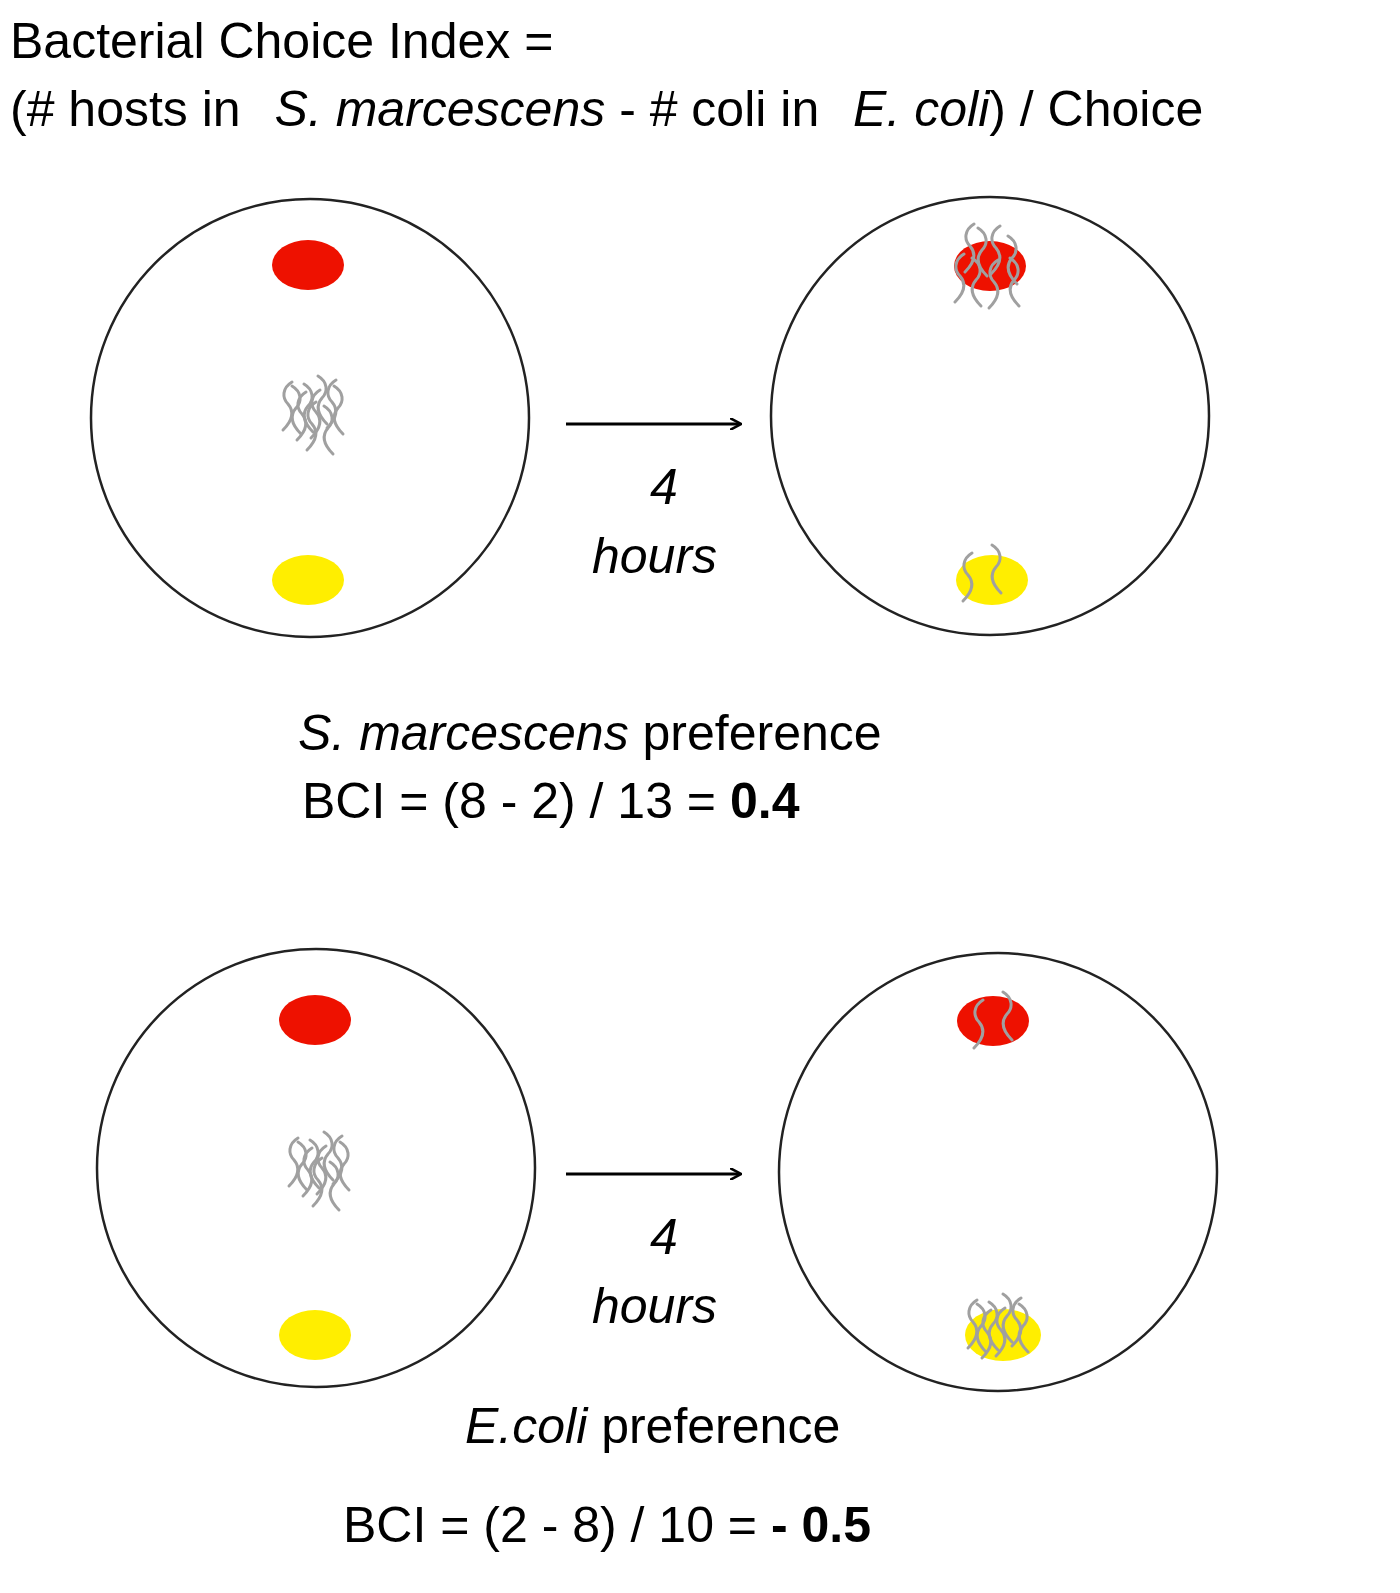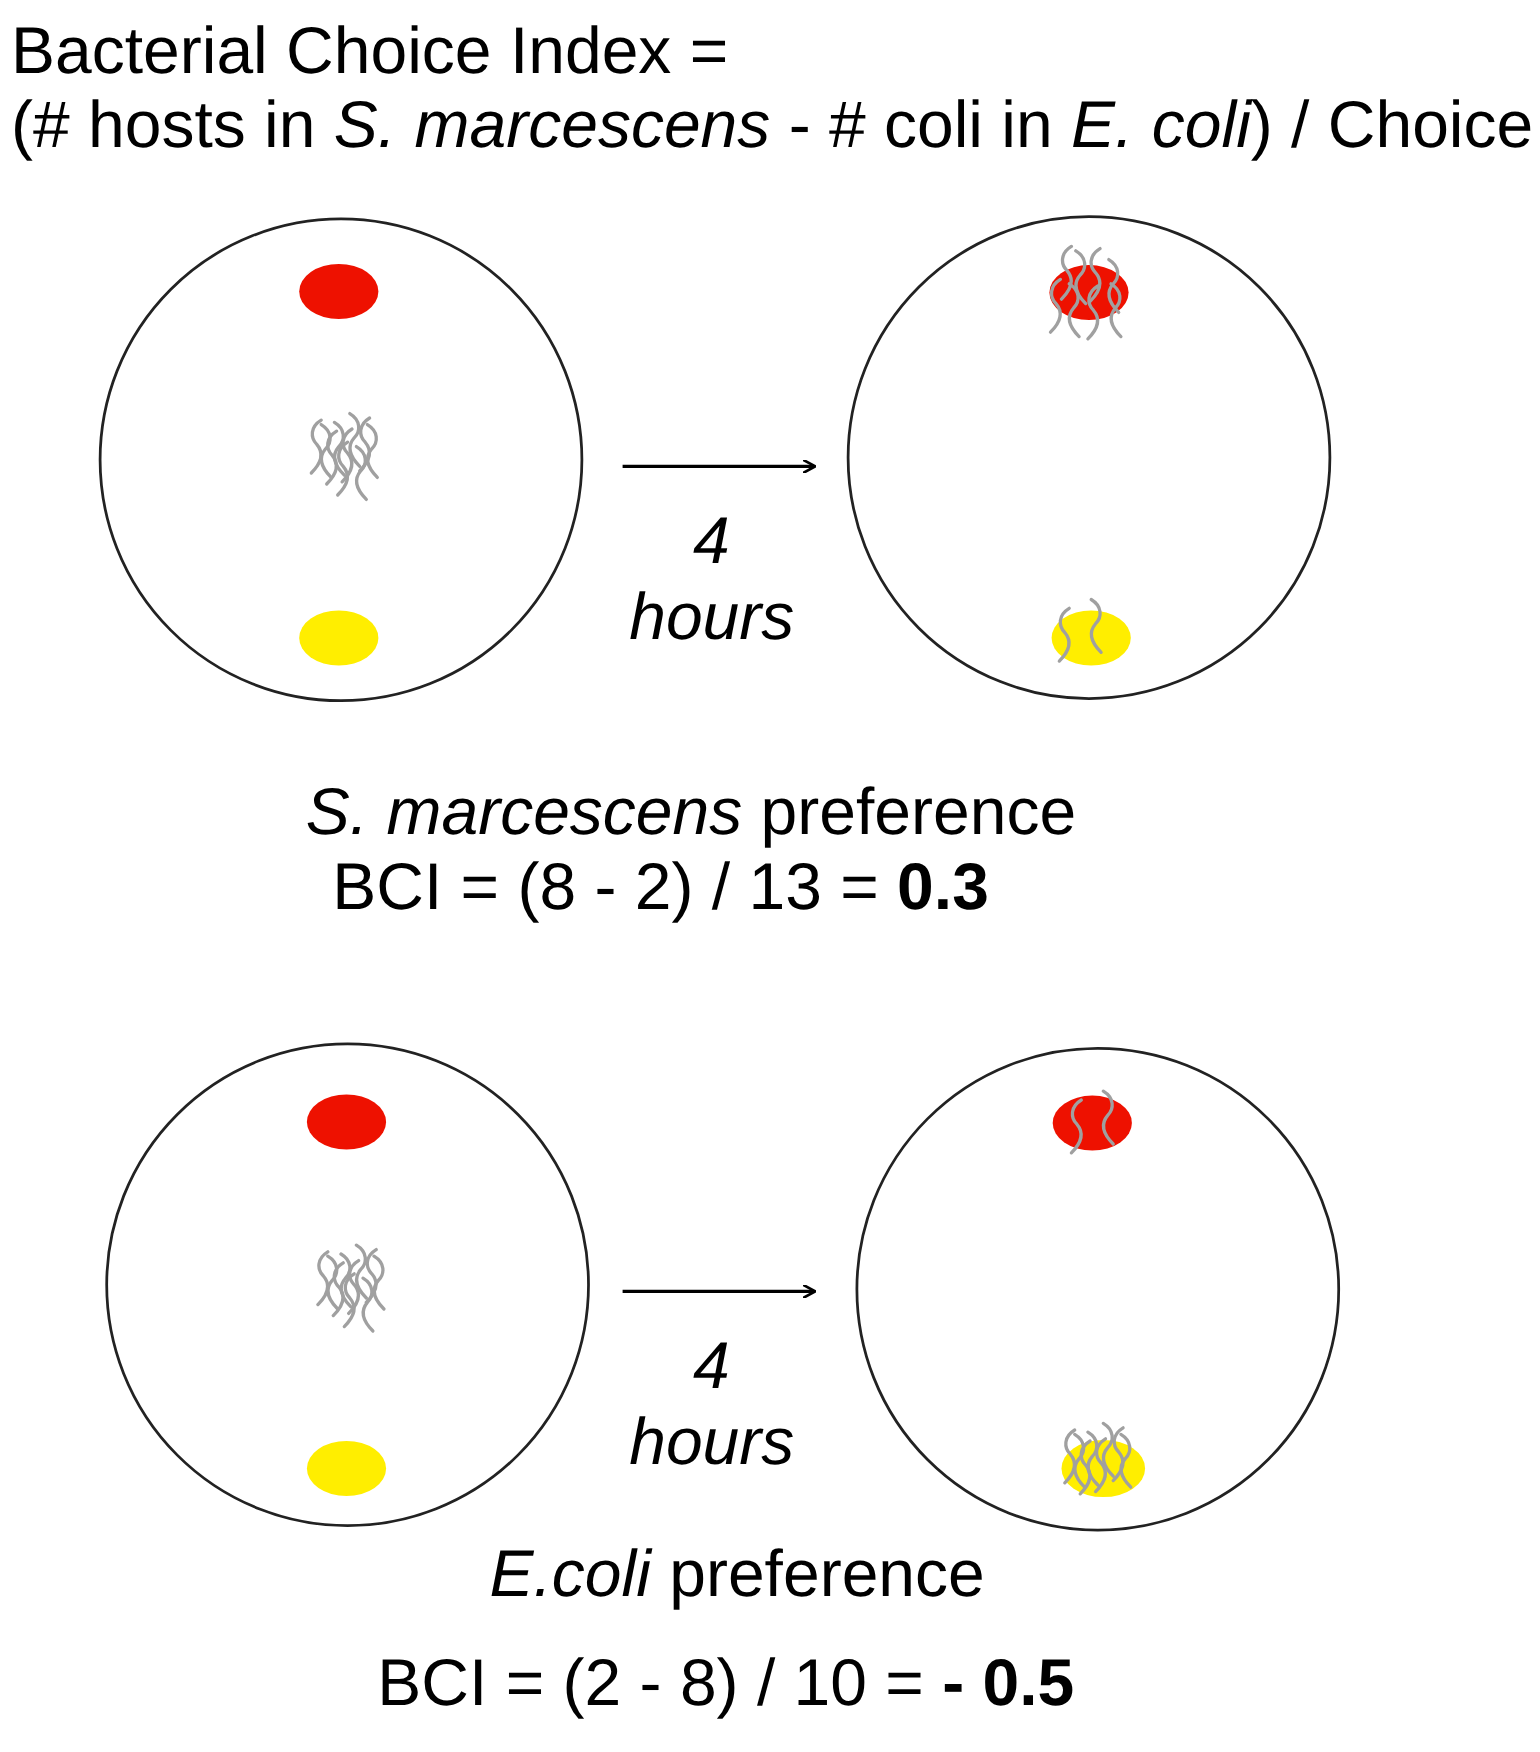--- a/index.html
+++ b/index.html
@@ -1,19 +1,19 @@
 <!DOCTYPE html>
 <html><head>
 <meta charset="utf-8">
 <style>
   html, body { margin: 0; padding: 0; background: #ffffff; }
   body { width: 1400px; height: 1593px; position: relative; overflow: hidden;
          font-family: "Liberation Sans", sans-serif; color: #000; }
-  .txt { position: absolute; white-space: nowrap; font-size: 60px; line-height: 1; }
-  .it { font-style: italic; }
+  .txt { position: absolute; white-space: nowrap; font-size: 50px; line-height: 1; }
+  .it { font-style: italic; margin-left: 20px; }
   .b { font-weight: bold; }
   svg#fig { position: absolute; left: 0; top: 0; }
 </style>
 </head>
 <body>
 
 <div class="txt" style="left:10px; top:16px;">
   <span>Bacterial Choice Index =</span>
 </div>
 <div class="txt" style="left:10px; top:84px;">
@@ -111,21 +111,21 @@
     </g>
   </g>
 </svg>
 
 <div class="txt it" style="left:630px; top:462px;">4</div>
 <div class="txt it" style="left:572px; top:531px;">hours</div>
 <div class="txt" style="left:278px; top:708px;">
   <span class="it">S. marcescens</span><span> preference</span>
 </div>
 <div class="txt" style="left:302px; top:776px;">
-  <span>BCI = (8 - 2) / 13 = </span><span class="b">0.3</span>
+  <span>BCI = (8 - 2) / 13 = </span><span class="b">0.4</span>
 </div>
 
 <div class="txt it" style="left:630px; top:1212px;">4</div>
 <div class="txt it" style="left:572px; top:1281px;">hours</div>
 <div class="txt" style="left:445px; top:1401px;">
   <span class="it">E.coli</span><span> preference</span>
 </div>
 <div class="txt" style="left:343px; top:1500px;">
   <span>BCI = (2 - 8) / 10 = </span><span class="b">- 0.5</span>
 </div>

